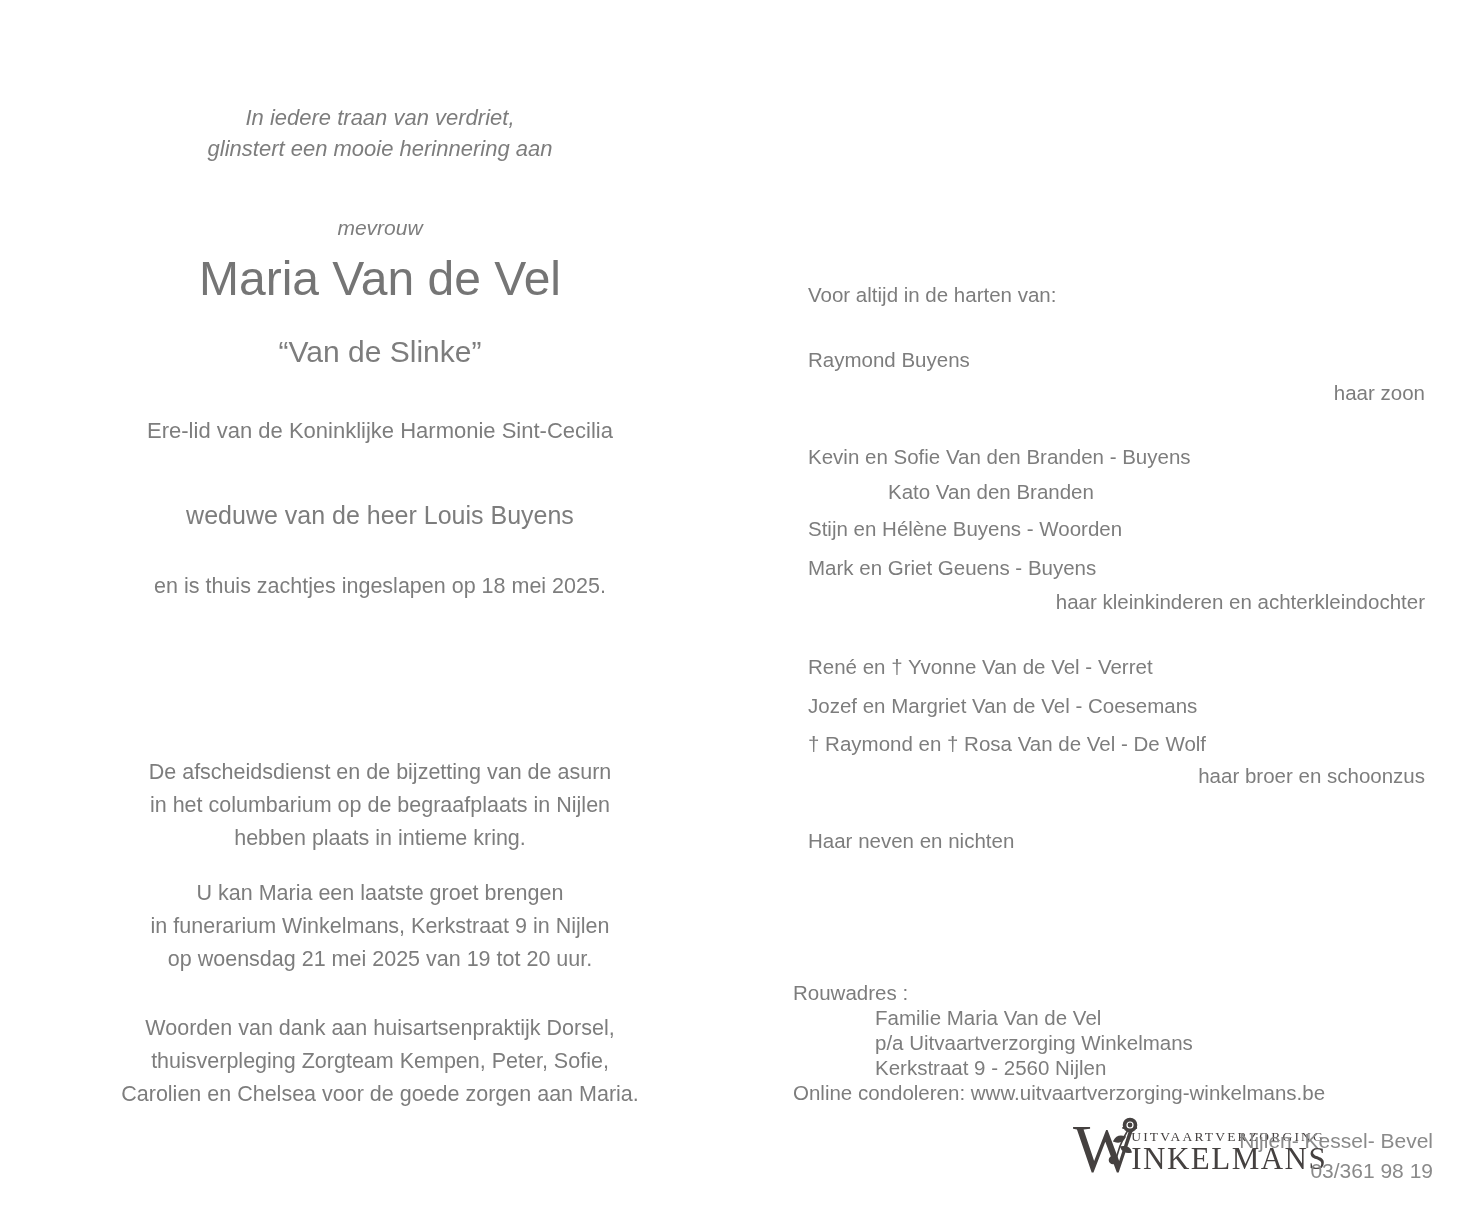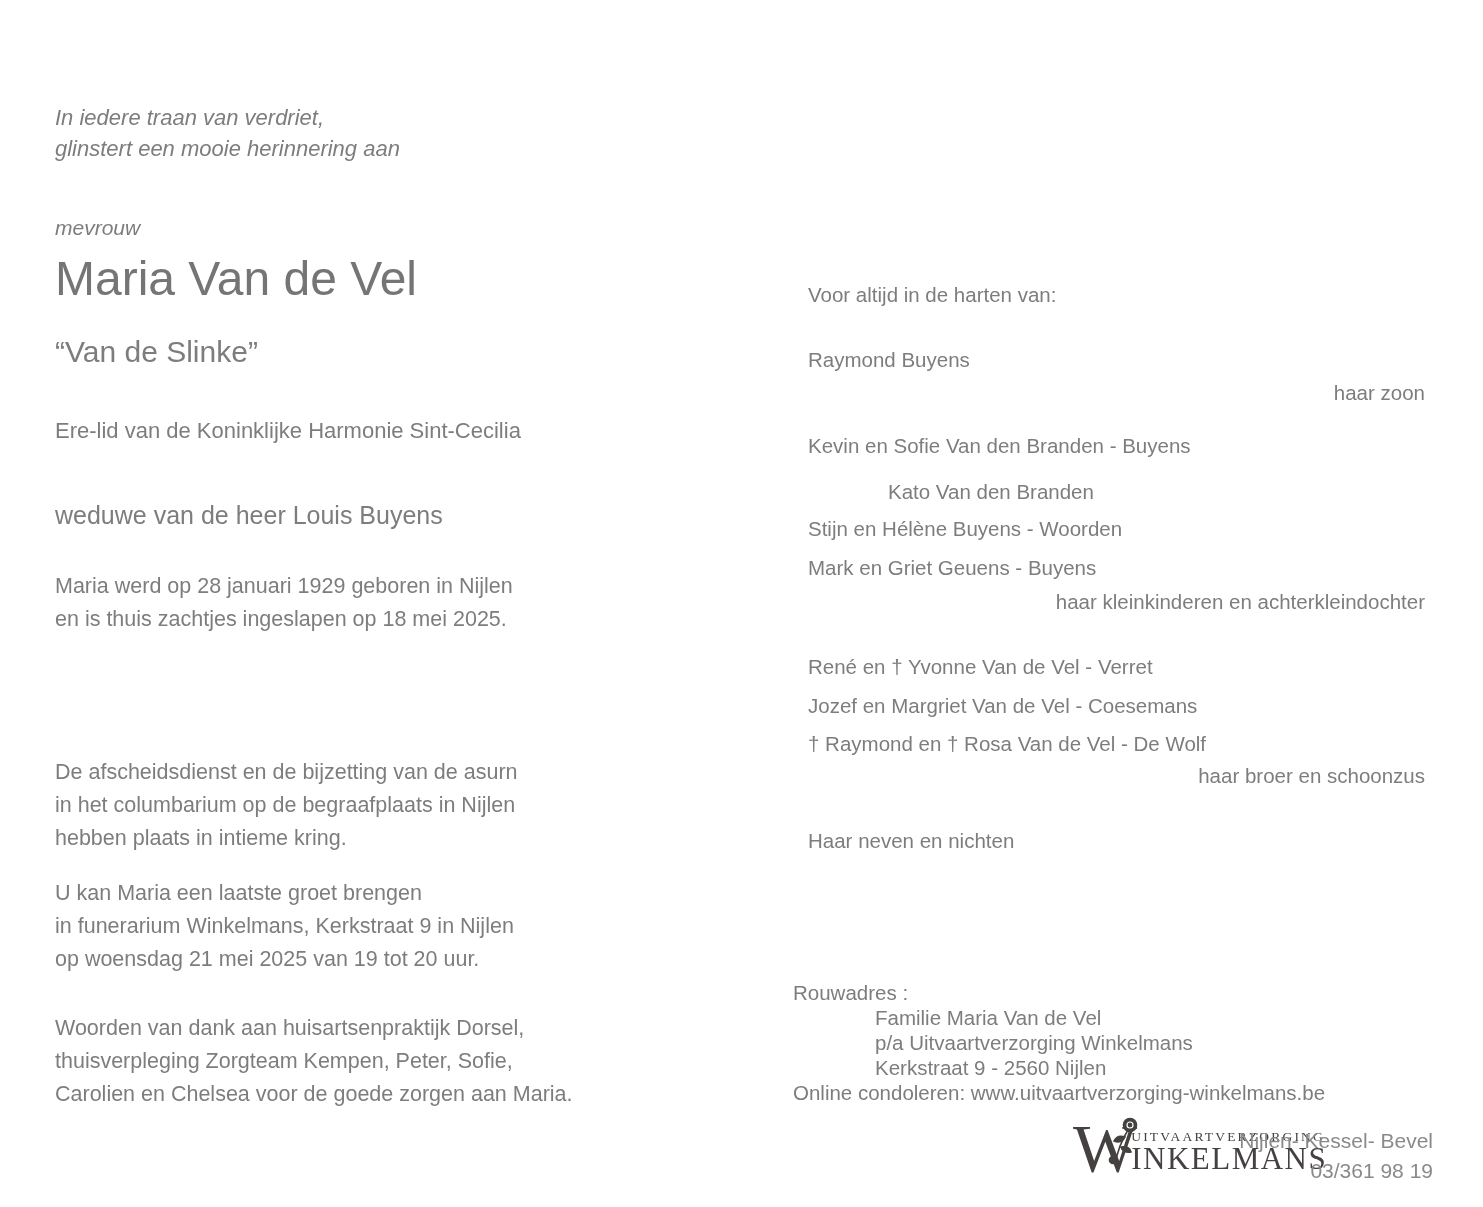--- a/index.html
+++ b/index.html
@@ -13,42 +13,42 @@
   html,body{background:var(--bg);}
   .page{
     position:relative;
     width:1483px;height:1207px;
     background:var(--bg);
     font-family:"Liberation Sans",sans-serif;
     color:var(--text);
     overflow:hidden;
   }
   
-  .left-col{position:absolute;left:55px;top:0;width:650px;height:1207px;}
+  .left-col{position:absolute;left:55px;top:0;width:650px;height:1207px;text-align:center;}
   .left-col>div{position:absolute;left:0;width:100%;}
   .epigraph{top:102px;font-style:italic;font-size:22px;line-height:31px;}
   .salutation{top:216px;font-style:italic;font-size:21px;}
   .deceased-name{top:250px;font-size:48px;line-height:58px;color:var(--name);}
   .nickname{top:334px;font-size:30px;line-height:36px;}
   .honorary{top:418px;font-size:22px;}
   .widow{top:501px;font-size:25px;}
   .para{font-size:21.5px;line-height:33px;}
   .life{top:570px;}
   .service{top:756px;}
   .visit{top:877px;}
   .thanks{top:1012px;}
   
   .right-col{position:absolute;left:790px;top:0;width:645px;height:1207px;font-size:20.5px;}
   .right-col>div{position:absolute;}
   .r-line{left:18px;}
   .r-rel{right:10px;}
   .intro{top:283px;}
   .son{top:348px;}
   .rel-son{top:381px;}
-  .gc-0{top:434px;}
+  .gc-0{top:445px;}
   .gc-1{top:480px;left:98px;}
   .gc-2{top:517px;}
   .gc-3{top:556px;}
   .rel-gc{top:590px;}
   .sib-0{top:655px;text-align:right;}
   .sib-1{top:694px;}
   .sib-2{top:732px;}
   .rel-sib{top:764px;}
   .nephews{top:829px;}
   .rouwadres-label{top:981px;left:3px;}
@@ -97,21 +97,20 @@
 
     <div class="deceased-name">Maria Van de Vel</div>
 
     <div class="nickname">“Van de Slinke”</div>
 
     <div class="honorary">Ere-lid van de Koninklijke Harmonie Sint-Cecilia</div>
 
     <div class="widow">weduwe van de heer Louis Buyens</div>
 
     <div class="para life">
-      <div>Maria werd op 28 januari 1929 geboren in Nijlen</div>
       <div>en is thuis zachtjes ingeslapen op 18 mei 2025.</div>
     </div>
 
     <div class="para service">
       <div>De afscheidsdienst en de bijzetting van de asurn</div>
       <div>in het columbarium op de begraafplaats in Nijlen</div>
       <div>hebben plaats in intieme kring.</div>
     </div>
 
     <div class="para visit">

